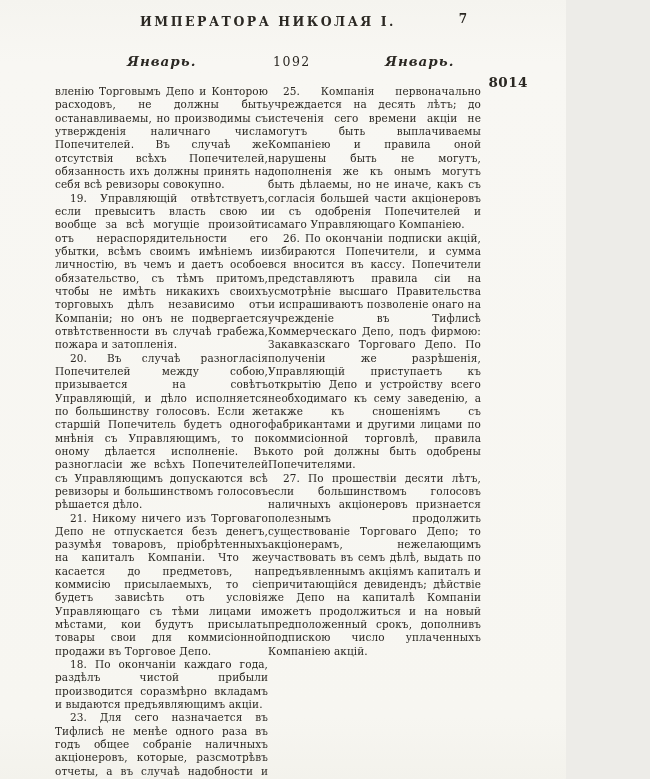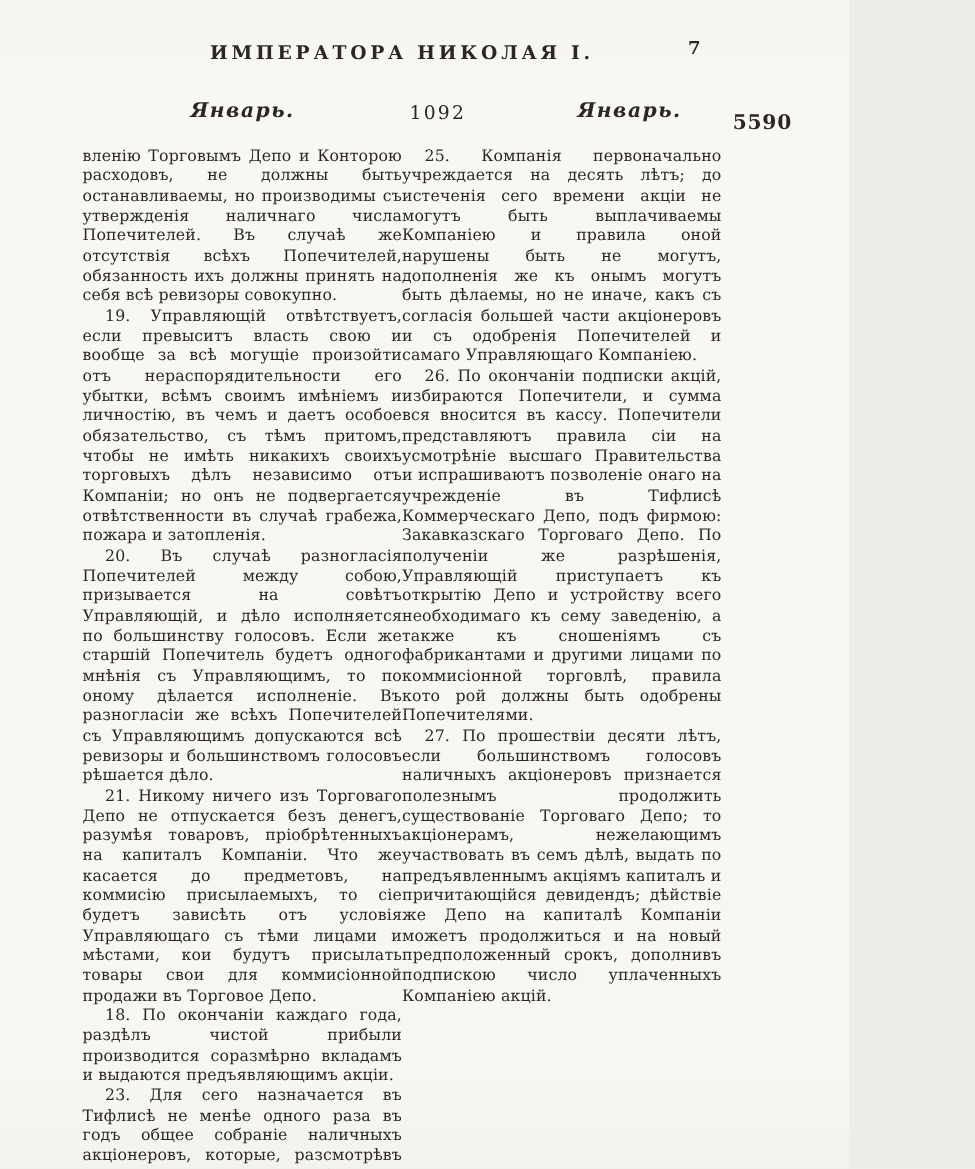--- a/index.html
+++ b/index.html
@@ -14,21 +14,21 @@
     font-family: "DejaVu Serif", serif;
   }
   .page {
     position: relative;
     width: 566px;
     height: 779px;
     box-sizing: border-box;
     background: #f7f6f2;
     background-image: linear-gradient(180deg, #f5f4ef 0%, #f8f7f3 8%, #f7f6f1 92%, #f3f2ec 100%);
     color: #2b2823;
-    padding: 24px 85px 8px 55px;
+    padding: 11px 85px 8px 55px;
   }
   .running-head {
     position: relative;
     text-align: center;
     height: 18px;
   }
   .head-title {
     font-size: 12.5px;
     font-weight: bold;
     letter-spacing: 2.5px;
@@ -102,21 +102,21 @@
     <span class="head-title">ИМПЕРАТОРА НИКОЛАЯ I.</span>
     <span class="page-num">7</span>
   </div>
 
   <div class="date-row">
     <span class="month left">Январь.</span>
     <span class="year">1092</span>
     <span class="month right">Январь.</span>
   </div>
 
-  <div class="act-number">5590</div>
+  <div class="act-number">8014</div>
 
   <div class="columns">
 
     <div class="col">
       <p class="cont">вленію Торговымъ Депо и Конторою расходовъ, не должны быть останавливаемы, но производимы съ утвержденія наличнаго числа Попечителей. Въ случаѣ же отсутствія всѣхъ Попечителей, обязанность ихъ должны принять на себя всѣ ревизоры совокупно.</p>
       <p>19. Управляющій отвѣтствуетъ, если превыситъ власть свою и вообще за всѣ могущіе произойти отъ нераспорядительности его убытки, всѣмъ своимъ имѣніемъ и личностію, въ чемъ и даетъ особое обязательство, съ тѣмъ притомъ, чтобы не имѣть никакихъ своихъ торговыхъ дѣлъ независимо отъ Компаніи; но онъ не подвергается отвѣтственности въ случаѣ грабежа, пожара и затопленія.</p>
       <p>20. Въ случаѣ разногласія Попечителей между собою, призывается на совѣтъ Управляющій, и дѣло исполняется по большинству голосовъ. Если же старшій Попечитель будетъ одного мнѣнія съ Управляющимъ, то по оному дѣлается исполненіе. Въ разногласіи же всѣхъ Попечителей съ Управляющимъ допускаются всѣ ревизоры и большинствомъ голосовъ рѣшается дѣло.</p>
       <p>21. Никому ничего изъ Торговаго Депо не отпускается безъ денегъ, разумѣя товаровъ, пріобрѣтенныхъ на капиталъ Компаніи. Что же касается до предметовъ, на коммисію присылаемыхъ, то сіе будетъ зависѣть отъ условія Управляющаго съ тѣми лицами и мѣстами, кои будутъ присылать товары свои для коммисіонной продажи въ Торговое Депо.</p>
       <p>18. По окончаніи каждаго года, раздѣлъ чистой прибыли производится соразмѣрно вкладамъ и выдаются предъявляющимъ акціи.</p>
       <p>23. Для сего назначается въ Тифлисѣ не менѣе одного раза въ годъ общее собраніе наличныхъ акціонеровъ, которые, разсмотрѣвъ отчеты, а въ случаѣ надобности и дѣла, могутъ избирать новыхъ Попечителей; но Главный Попечитель и Управляющій должны оставаться на все время существованія Компаніи. Если Управляю-</p>

